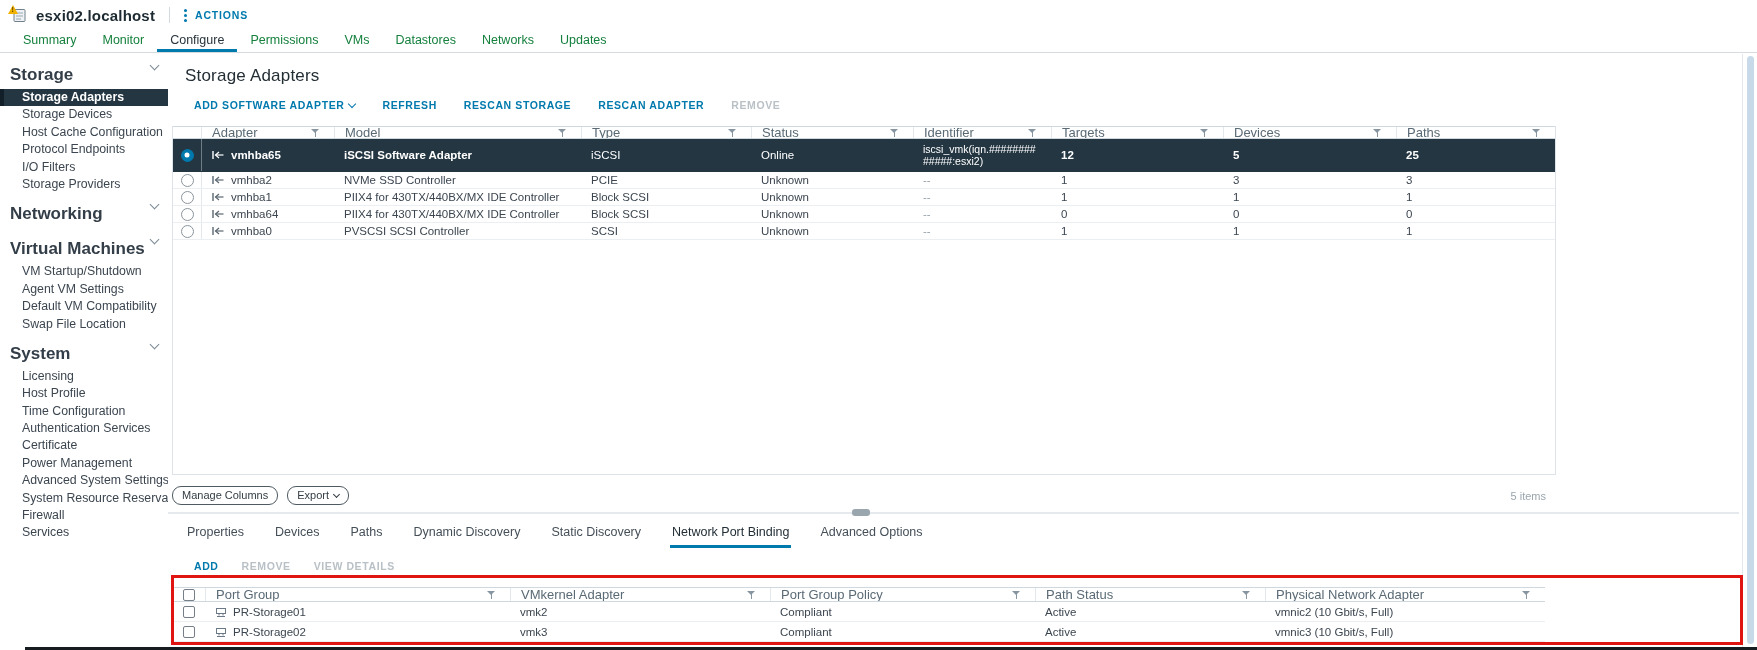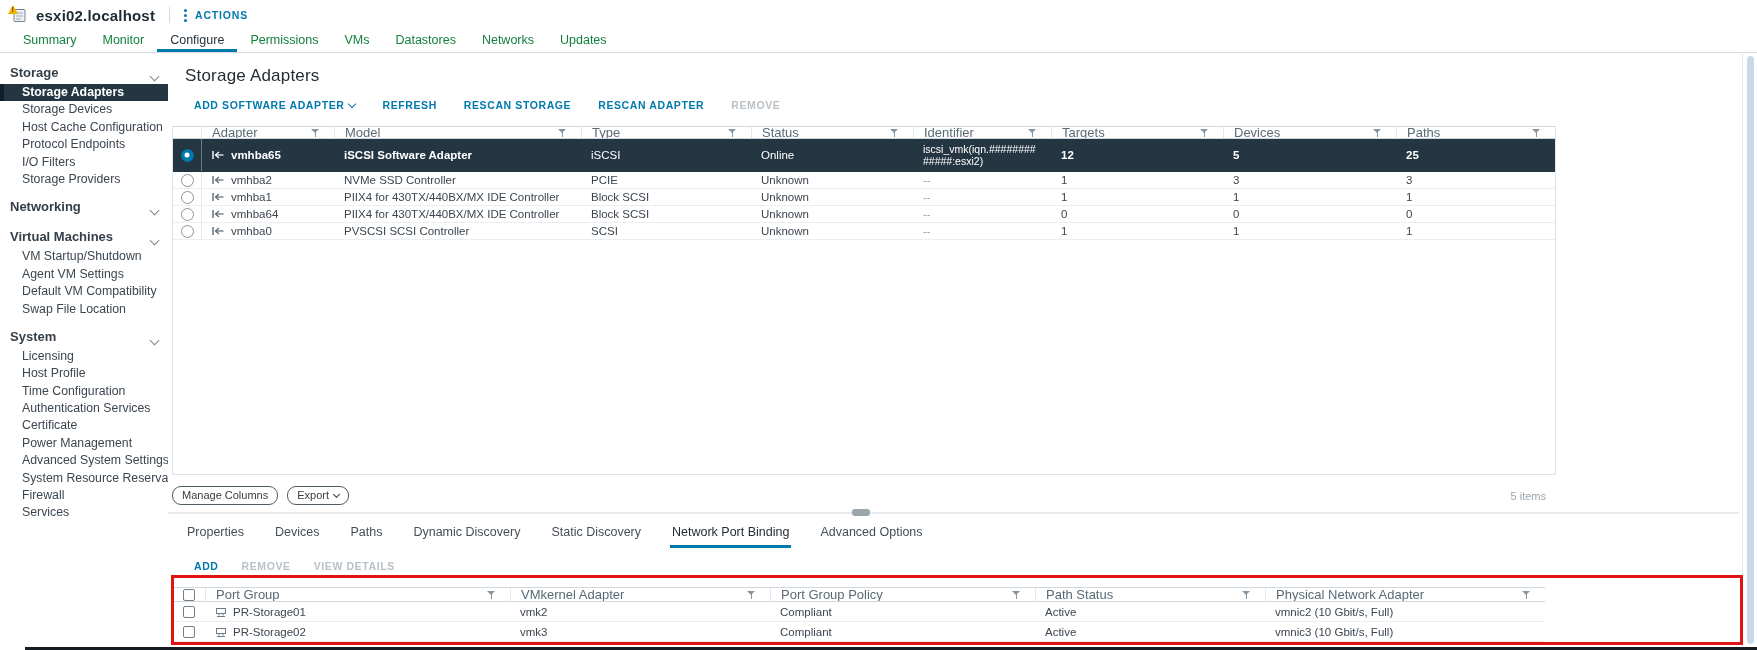--- a/index.html
+++ b/index.html
@@ -22,21 +22,21 @@
     color:#0079ad; font-family:inherit; font-size:10.5px; font-weight:bold; letter-spacing:.8px; }
   .kebab { width:3px; height:3px; border-radius:50%; background:#0079ad; box-shadow:0 5px 0 #0079ad, 0 -5px 0 #0079ad; margin:0 2px; }
 
   
   .tabbar { position:absolute; top:30px; left:0; right:0; height:23px; display:flex; align-items:stretch; padding-left:10px; border-bottom:1px solid #d5dce1; background:#fff; }
   .tab { background:none; border:none; cursor:pointer; font-family:inherit; font-size:12.5px; color:#15803d; padding:0 13px; border-bottom:3px solid transparent; }
   .tab.active { color:#28343d; border-bottom-color:#0079ad; }
 
   
   .sidebar { position:absolute; top:54px; left:0; width:168px; bottom:0; background:#fff; overflow:hidden; }
-  .side-header { display:flex; align-items:flex-end; padding:4px 10px; margin-top:7px; font-size:13px; font-weight:bold; color:#333e48; cursor:pointer; }
+  .side-header { display:flex; align-items:flex-start; padding:4px 10px; margin-top:7px; font-size:17px; font-weight:bold; color:#333e48; cursor:pointer; }
   .chev { width:7px; height:7px; border-right:1.5px solid #7b8a95; border-bottom:1.5px solid #7b8a95; transform:rotate(45deg); margin-left:auto; margin-top:-3px; }
   .side-item { height:17.4px; line-height:17.4px; padding-left:22px; font-size:12.3px; color:#3c4650; cursor:pointer; white-space:nowrap; overflow:hidden; }
   .side-item.selected { background:#243642; color:#fff; font-weight:bold; border-left:4px solid #121f28; padding-left:18px; }
 
   
   .main { position:absolute; top:54px; left:168px; right:14px; bottom:0; background:#fff; }
   .page-title { font-size:17px; font-weight:normal; color:#242e35; margin:12px 0 0 17px; letter-spacing:.2px; }
   .toolbar { display:flex; align-items:center; gap:27px; margin:13px 0 0 26px; }
   .action-link { background:none; border:none; cursor:pointer; font-family:inherit; font-size:10.5px; font-weight:bold;
     letter-spacing:.6px; color:#0079ad; display:flex; align-items:center; gap:5px; }

